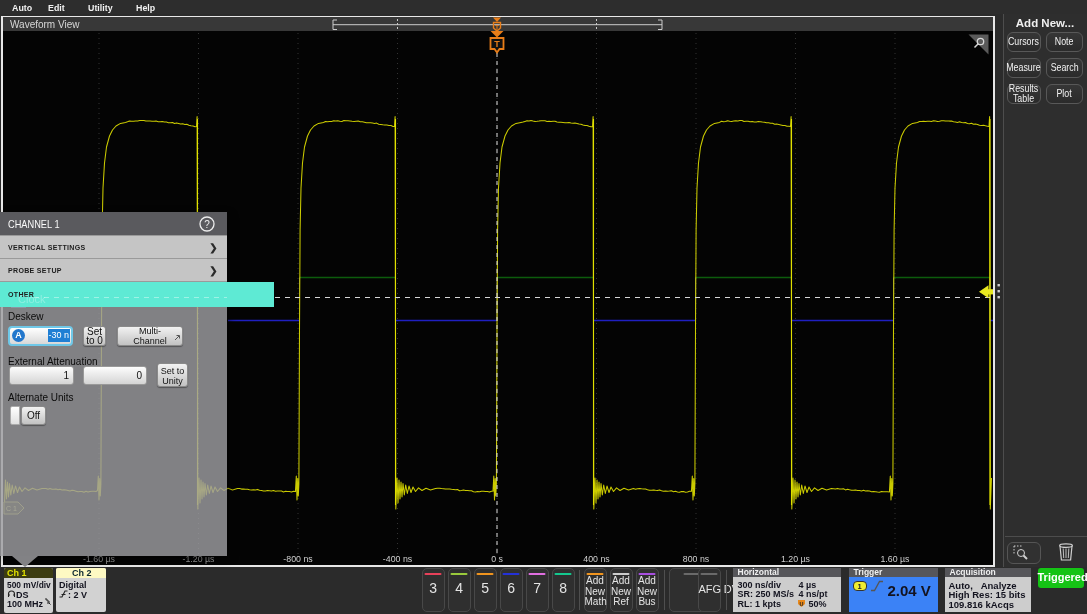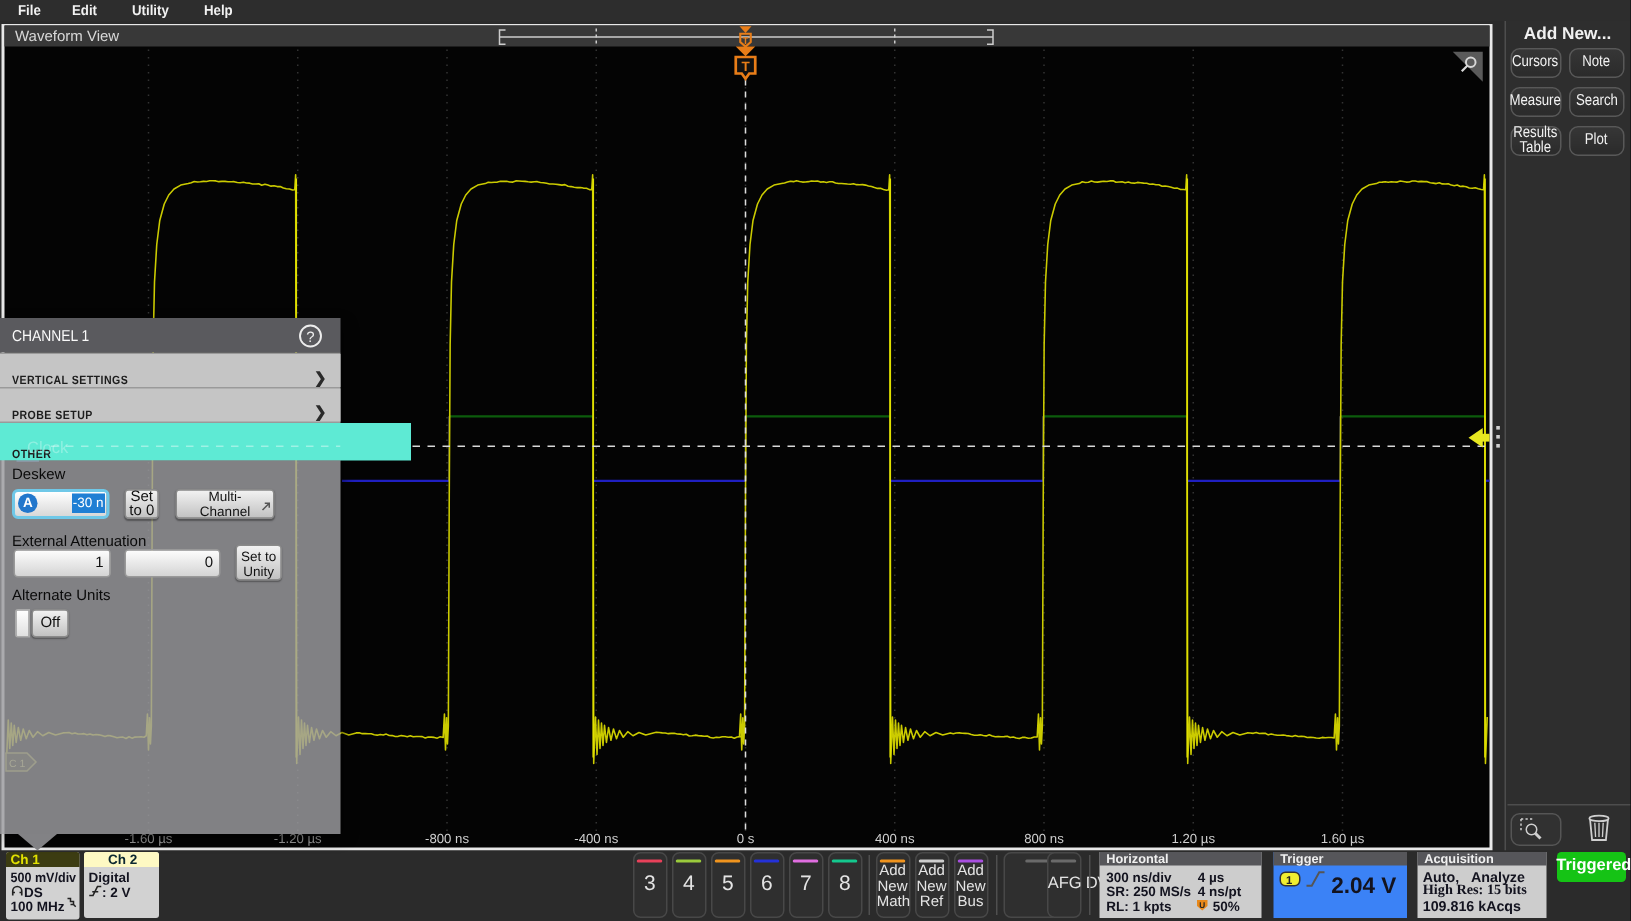--- a/index.html
+++ b/index.html
@@ -1,34 +1,34 @@
 <!DOCTYPE html>
 <html><head><meta charset="utf-8"><style>
 *{margin:0;padding:0;box-sizing:border-box;font-family:"Liberation Sans",sans-serif;}
 body{width:1087px;height:614px;position:relative;background:#2b2b2b;overflow:hidden;}
 .abs{position:absolute;}
 .btn{background:linear-gradient(#363636,#2b2b2b);border:1.5px solid #585858;border-radius:6px;color:#f2f2f2;display:flex;align-items:center;justify-content:center;text-align:center;}
 .btn span{font-size:10.5px;line-height:9.5px;transform:scaleX(0.84);white-space:nowrap;}
-.acc{background:#c5c5c5;color:#1d1d1d;font-size:8px;font-weight:bold;letter-spacing:0.35px;display:flex;align-items:flex-end;padding-left:8px;}
+.acc{background:#c5c5c5;color:#1d1d1d;font-size:8px;font-weight:bold;letter-spacing:0.35px;display:flex;align-items:center;padding-left:8px;}
 .acc span{transform:scaleX(0.88);transform-origin:left;}
 .acc i{position:absolute;right:9px;font-style:normal;font-size:10px;color:#2a2a2a;font-weight:bold;}
 .gbtn{background:linear-gradient(#f2f2f2,#c2c2c2);border:1px solid #8a8a8a;border-radius:3px;color:#111;text-align:center;display:block;box-shadow:0 1px 1px rgba(0,0,0,0.35);}
 .dlab{font-size:10px;color:#0a0a0a;}
 .nbtn{background:#2f2f2f;border:1px solid #484848;border-radius:5px;position:absolute;top:568px;height:44px;}
 .nbtn .strip{position:absolute;top:3.5px;left:50%;transform:translateX(-50%);width:17px;height:2.5px;border-radius:1px;}
 .nbtn .num{position:absolute;width:100%;text-align:center;top:11px;font-size:14px;color:#e4e4e4;}
 .nbtn .txt3{position:absolute;width:100%;text-align:center;top:7px;font-size:10px;line-height:10.5px;color:#e4e4e4;}
 .nbtn .txt1{position:absolute;width:100%;text-align:center;top:14px;font-size:11px;color:#e4e4e4;}
 .ip{position:absolute;font-size:9px;font-weight:bold;color:#13131f;white-space:nowrap;}
 .ph .hd{position:absolute;left:0;top:0;width:100%;height:8.5px;background:#56565a;color:#f0f0f0;font-size:8.5px;line-height:8px;padding-left:5px;font-weight:bold;}
 .mi{position:absolute;top:1.5px;font-size:9.5px;font-weight:bold;color:#f2f2f2;transform:scaleX(0.93);transform-origin:left;}
 </style></head>
 <body>
 <div class="abs" style="left:0;top:0;width:1087px;height:14px;background:#2d2d2d;"></div>
-<div class="mi" style="left:12px;">File</div>
+<div class="mi" style="left:12px;">Auto</div>
 <div class="mi" style="left:48px;">Edit</div>
 <div class="mi" style="left:88px;">Utility</div>
 <div class="mi" style="left:136px;">Help</div>
 
 <div class="abs" style="left:1px;top:16px;width:994px;height:551px;background:#e8e8e8;"></div>
 <div class="abs" style="left:3px;top:17px;width:990px;height:548px;background:#040404;"></div>
 <div class="abs" style="left:3px;top:17px;width:990px;height:14px;background:#383838;"></div>
 <div class="abs" style="left:10px;top:18.5px;font-size:10px;color:#d8d8d8;">Waveform View</div>
 
 <svg class="abs" style="left:0;top:0;" width="1087" height="614" viewBox="0 0 1087 614">
@@ -228,21 +228,21 @@
 <div class="hd">Trigger</div>
 <div style="position:absolute;left:4px;top:13px;width:14px;height:9.5px;background:#f0ee30;border:1px solid #333;border-radius:4px;font-size:7.5px;font-weight:bold;color:#222;text-align:center;line-height:9px;">1</div>
 <svg style="position:absolute;left:21px;top:12px;" width="14" height="12" viewBox="0 0 14 12">
       <path d="M1,10.5 h3.5 l5,-9 h3.5" stroke="#555" stroke-width="1.3" fill="none"></path>
     </svg>
 <div class="ip" style="left:39px;top:13.5px;font-size:15px;">2.04 V</div>
 </div>
 <div class="abs ph" style="left:944.5px;top:568px;width:86px;height:44px;background:#cdcdcd;">
 <div class="hd">Acquisition</div>
 <div class="ip" style="left:4px;top:11.5px;font-size:9.5px;">Auto, &nbsp;&nbsp;Analyze</div>
-<div class="ip" style="left:4px;top:21px;font-size:9.5px;font-family:Liberation Serif, serif;">High Res: 15 bits</div>
+<div class="ip" style="left:4px;top:21px;font-size:9.5px;">High Res: 15 bits</div>
 <div class="ip" style="left:4px;top:30.5px;font-size:9.5px;">109.816 kAcqs</div>
 </div>
 <div class="abs" style="left:1037.5px;top:568px;width:46px;height:19.5px;background:#15c315;border-radius:3px;color:#fff;font-size:11px;font-weight:bold;text-align:center;line-height:19.5px;">Triggered</div>
 
 <div class="abs" style="left:0;top:212px;width:227px;height:344px;box-shadow:3px 3px 8px rgba(0,0,0,0.45);"></div>
 <div class="abs" style="left:0;top:212px;width:227px;height:23px;background:#5a5a5e;"></div>
 <div class="abs" style="left:8px;top:217.5px;font-size:10.5px;color:#fafafa;transform:scaleX(0.88);transform-origin:left;">CHANNEL 1</div>
 <svg class="abs" style="left:198px;top:215px;" width="18" height="18" viewBox="0 0 18 18">
 <circle cx="9" cy="9" r="7" fill="none" stroke="#ededed" stroke-width="1.3"></circle>
 <text x="9" y="12.8" font-size="10" fill="#ededed" text-anchor="middle">?</text>

